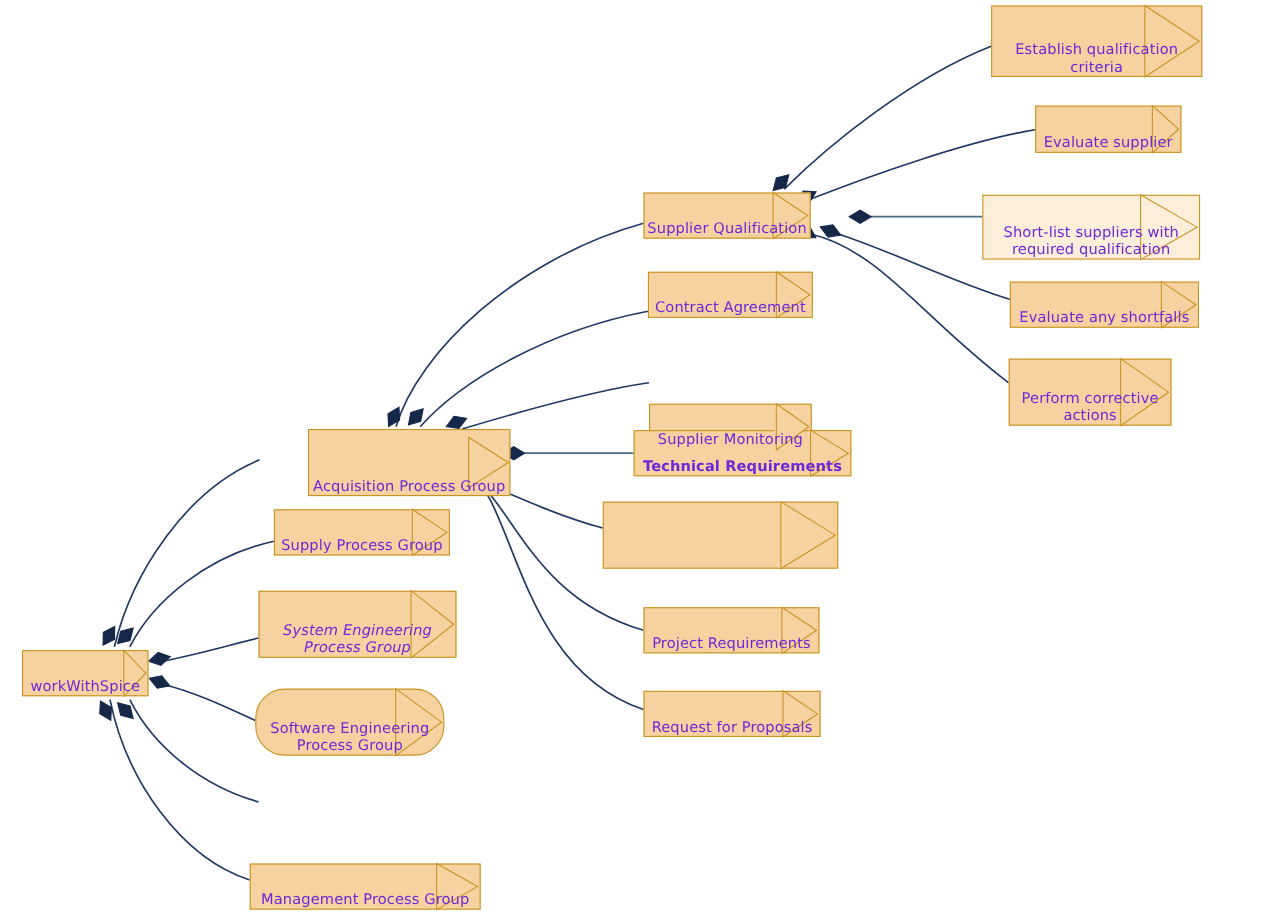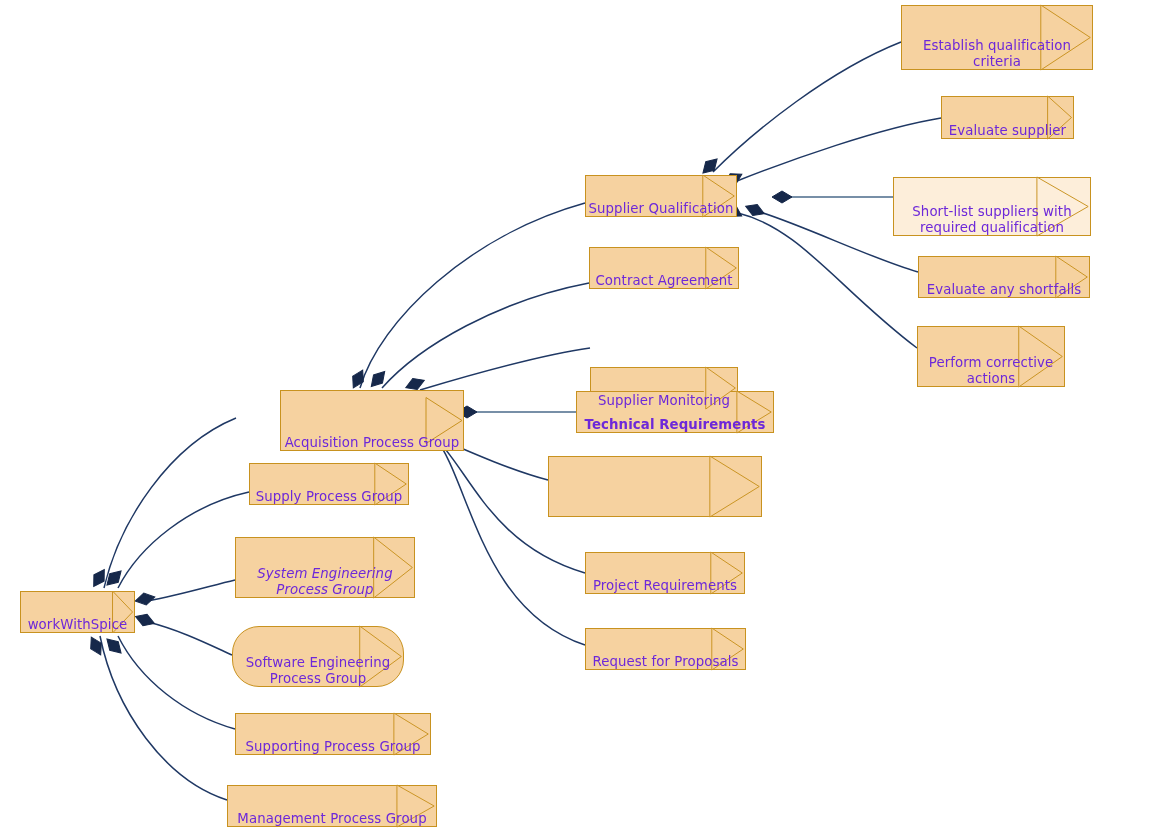--- a/index.html
+++ b/index.html
@@ -178,27 +178,20 @@
 Process Group</span>
       </div>
       <div class="node" style="left: 232px; top: 626px; width: 172px; height: 61px; border-radius: 27px;">
         <svg class="tip" width="45" height="63" viewBox="0 0 45 63">
           <rect x="-2" y="1" width="3" height="61" fill="#f6d2a0"></rect>
           <path d="M 0,0 L 43,31.5 L 0,63 Z" fill="#f6d2a0" stroke="#c8921f" stroke-width="1" stroke-linejoin="miter"></path>
         </svg>
         <span class="label">Software Engineering
 Process Group</span>
       </div>
-      <div class="node" style="left: 235px; top: 713px; width: 196px; height: 42px;">
-        <svg class="tip" width="38" height="44" viewBox="0 0 38 44">
-          <rect x="-2" y="1" width="3" height="42" fill="#f6d2a0"></rect>
-          <path d="M 0,0 L 36,22 L 0,44 Z" fill="#f6d2a0" stroke="#c8921f" stroke-width="1" stroke-linejoin="miter"></path>
-        </svg>
-        <span class="label">Supporting Process Group</span>
-      </div>
       <div class="node" style="left: 227px; top: 785px; width: 210px; height: 42px;">
         <svg class="tip" width="41" height="44" viewBox="0 0 41 44">
           <rect x="-2" y="1" width="3" height="42" fill="#f6d2a0"></rect>
           <path d="M 0,0 L 39,22 L 0,44 Z" fill="#f6d2a0" stroke="#c8921f" stroke-width="1" stroke-linejoin="miter"></path>
         </svg>
         <span class="label">Management Process Group</span>
       </div>
       <div class="node" style="left: 585px; top: 175px; width: 152px; height: 42px;">
         <svg class="tip" width="35" height="44" viewBox="0 0 35 44">
           <rect x="-2" y="1" width="3" height="42" fill="#f6d2a0"></rect>

